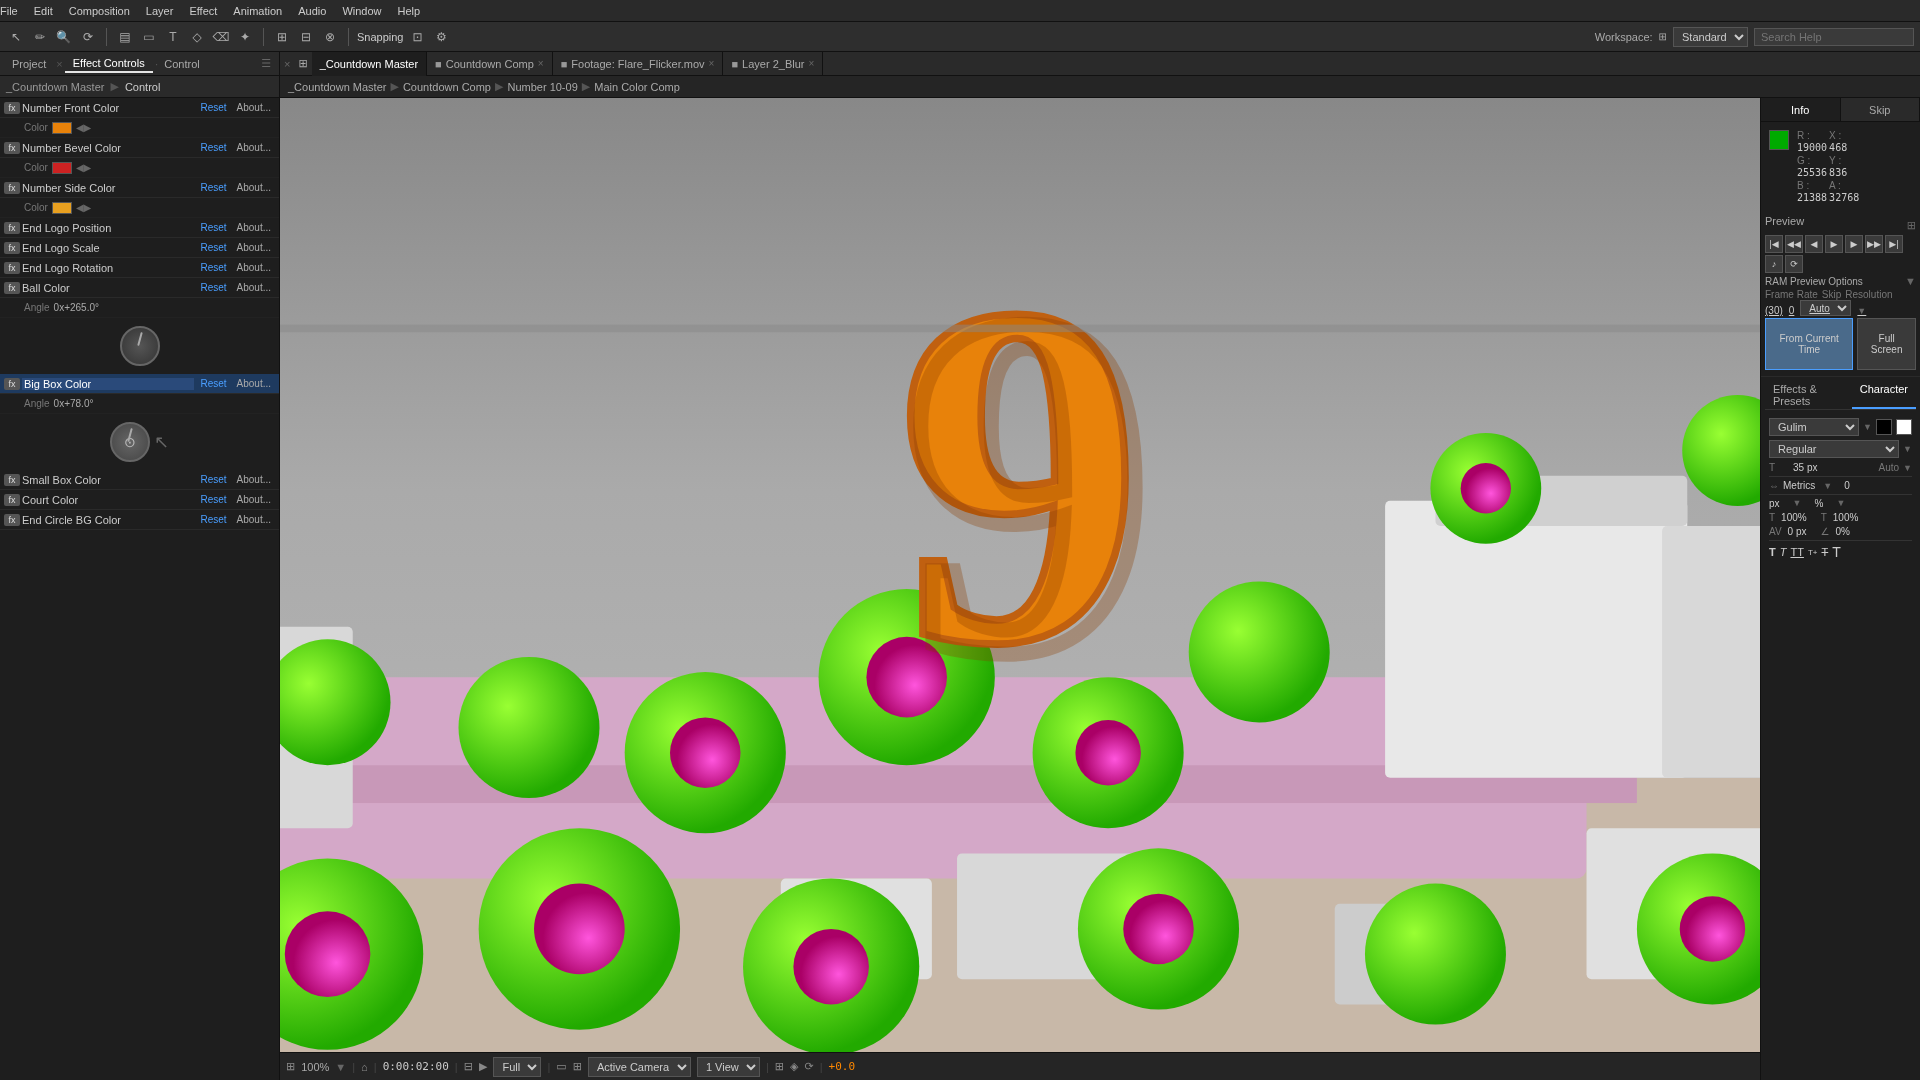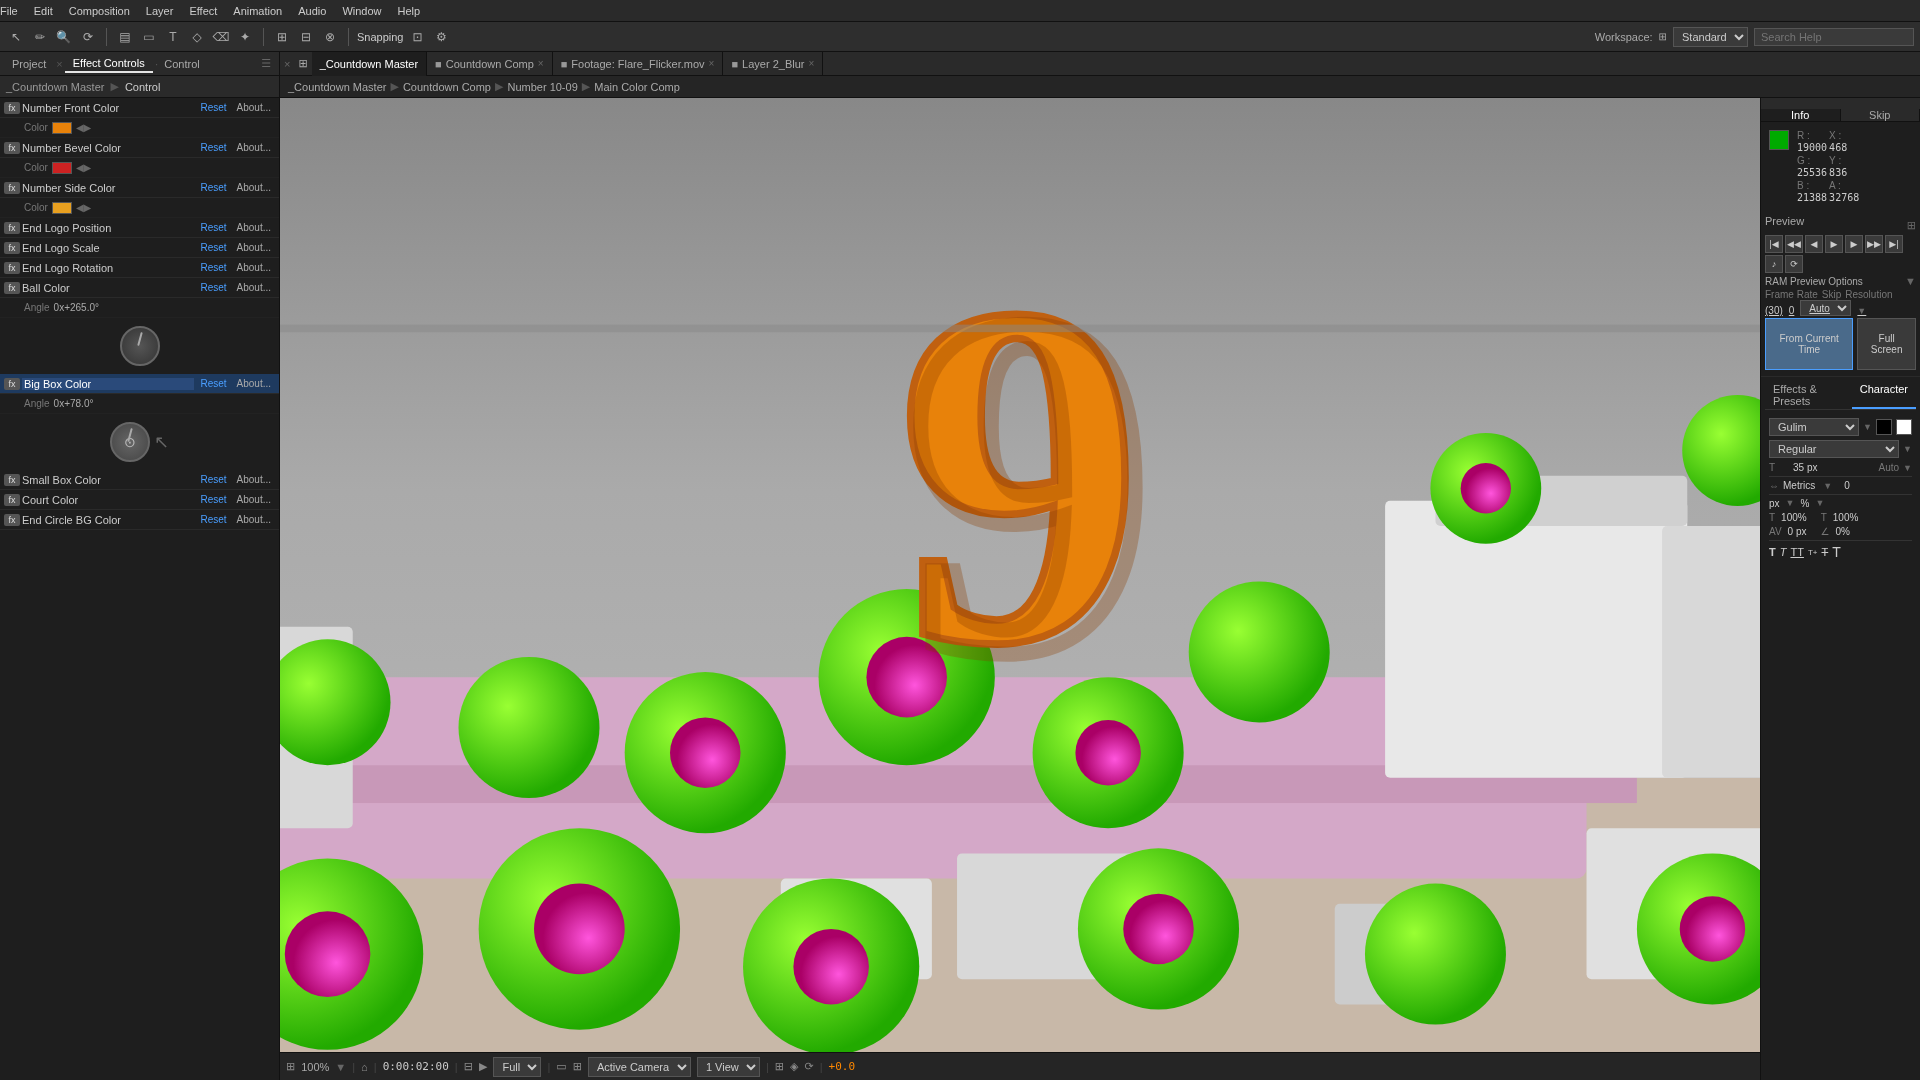--- a/index.html
+++ b/index.html
@@ -309,21 +309,20 @@
       border-left: 1px solid #111;
       display: flex;
       flex-direction: column;
       font-size: 11px;
     }
     .right-panel-tabs {
       display: flex;
       height: 24px;
       background: #2a2a2a;
       border-bottom: 1px solid #111;
-      align-items: flex-end;
     }
     .right-panel-tab {
       flex: 1;
       display: flex;
       align-items: center;
       justify-content: center;
       cursor: pointer;
       color: #aaa;
       border-right: 1px solid #111;
     }
@@ -873,21 +872,21 @@
               <span style="color:#666;font-size:9px;">▼</span>
             </div>
             <div style="height:1px;background:#333;margin:3px 0;"></div>
             <div class="char-spacing-row">
               <span style="color:#777;font-size:10px;">⇔</span>
               <span style="color:#ccc;font-size:10px;">Metrics</span>
               <span style="color:#666;font-size:9px;margin-left:4px;">▼</span>
               <span style="color:#ccc;font-size:10px;margin-left:8px;">0</span>
             </div>
             <div style="height:1px;background:#333;margin:3px 0;"></div>
-            <div style="display:flex;gap:6px;font-size:10px;">
+            <div style="display:flex;gap:13px;font-size:10px;">
               <span style="color:#ccc;">px</span>
               <span style="color:#666;font-size:9px;">▼</span>
               <span style="color:#ccc;">%</span>
               <span style="color:#666;font-size:9px;">▼</span>
             </div>
 
             <div style="display:flex;gap:6px;align-items:center;font-size:10px;margin-top:3px;">
               <span style="color:#777;">T</span>
               <span style="color:#ccc;">100%</span>
               <span style="color:#777;margin-left:8px;">T</span>

